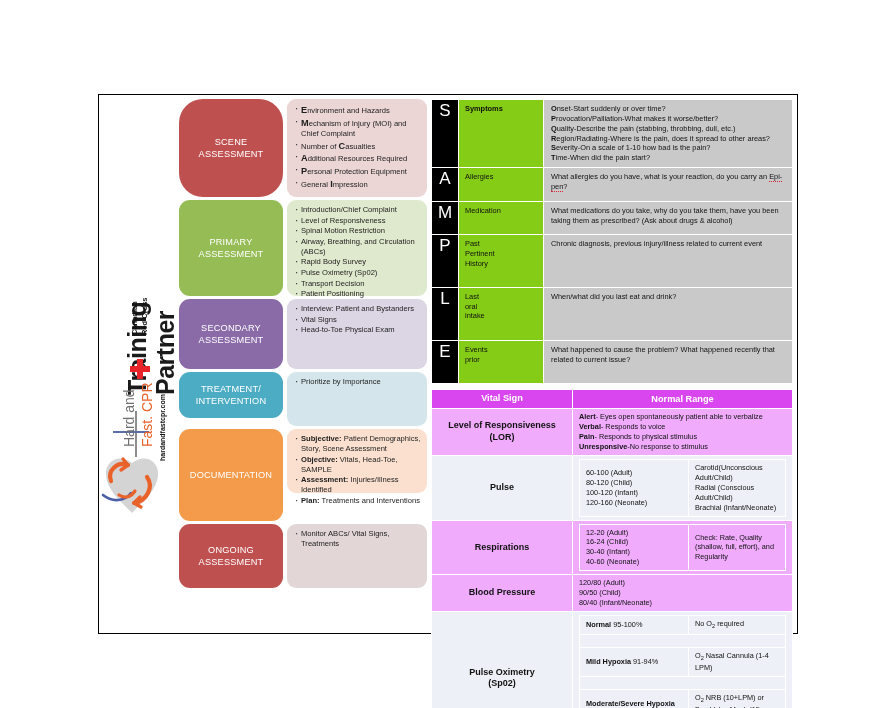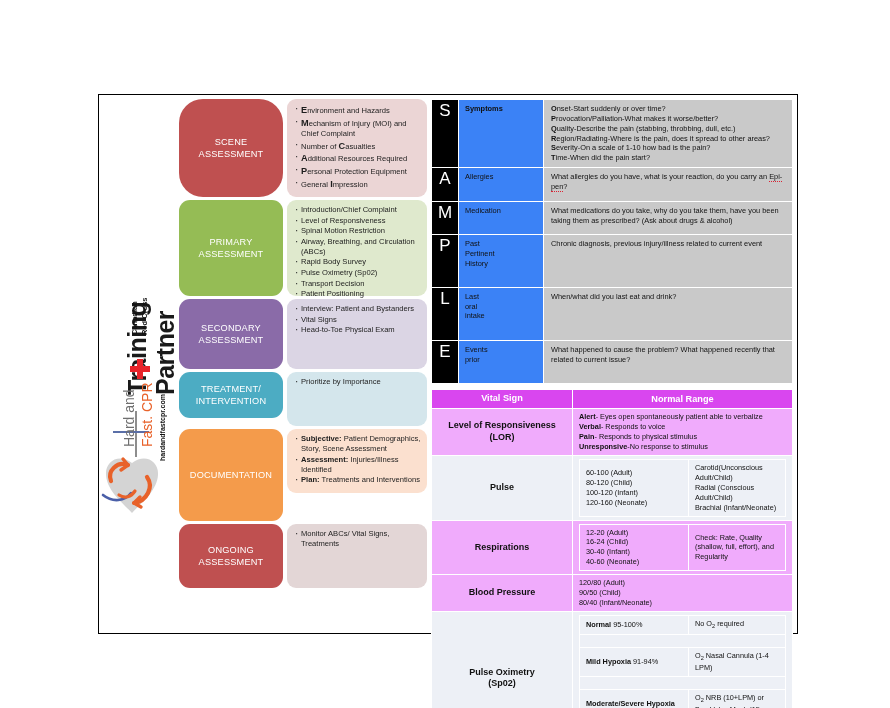--- a/index.html
+++ b/index.html
@@ -40,21 +40,21 @@
 
   
   #right{position:absolute;left:332px;top:4px;width:362px;}
 
   table{border-collapse:collapse;width:100%;table-layout:fixed;}
 
   
   #sample td{border:1.2px solid #fff;vertical-align:top;}
   .s-letter{width:26px;background:#000;color:#fff;font-size:17px;font-weight:normal;
             text-align:center;vertical-align:top;padding:2px 0 0 0;line-height:1.1;}
-  .s-name{width:74px;background:#3b82f6;color:#111;font-size:7.4px;padding:4px 4px 19px 6px;line-height:1.3;}
+  .s-name{width:74px;background:#84cc16;color:#111;font-size:7.4px;padding:4px 4px 19px 6px;line-height:1.3;}
   .s-name.b{font-weight:bold;}
   .s-body{background:#C9C9C9;color:#111;font-size:7.4px;padding:4px 6px 4px 7px;line-height:1.33;margin-left:8px;}
   .s-body .k{font-weight:bold;}
   .epi{border-bottom:1.5px dotted #d23;}
 
   
   #vitals{margin-top:5px;}
   #vitals td,#vitals th{border:1px solid #fff;padding:3px 6px;vertical-align:middle;}
   #vitals th{background:#d946ef;color:#fff;font-size:9.2px;font-weight:bold;text-align:center;padding:3px 0;}
   .v-name{width:140px;text-align:center;font-size:9px;font-weight:bold;color:#111;line-height:1.3;}
@@ -155,20 +155,21 @@
           </ul>
         </div>
       </div>
       <div class="row" style="height: 92px;">
         <div class="pill" style="height: 92px; background: rgb(244, 155, 75);">
           <span>DOCUMENTATION</span>
         </div>
         <div class="detail" style="height: 64px; background: rgb(251, 224, 207);">
           <ul>
             <li><b>Subjective:</b> Patient Demographics, Story, Scene Assessment</li>
+            <li><b>Objective:</b> Vitals, Head-Toe, SAMPLE</li>
             <li><b>Assessment:</b> Injuries/Illness Identified</li>
             <li><b>Plan:</b> Treatments and Interventions</li>
           </ul>
         </div>
       </div>
       <div class="row" style="height: 64px;">
         <div class="pill" style="height: 64px; background: rgb(191, 80, 80);">
           <span>ONGOING<br>ASSESSMENT</span>
         </div>
         <div class="detail" style="height: 64px; background: rgb(227, 214, 214);">

